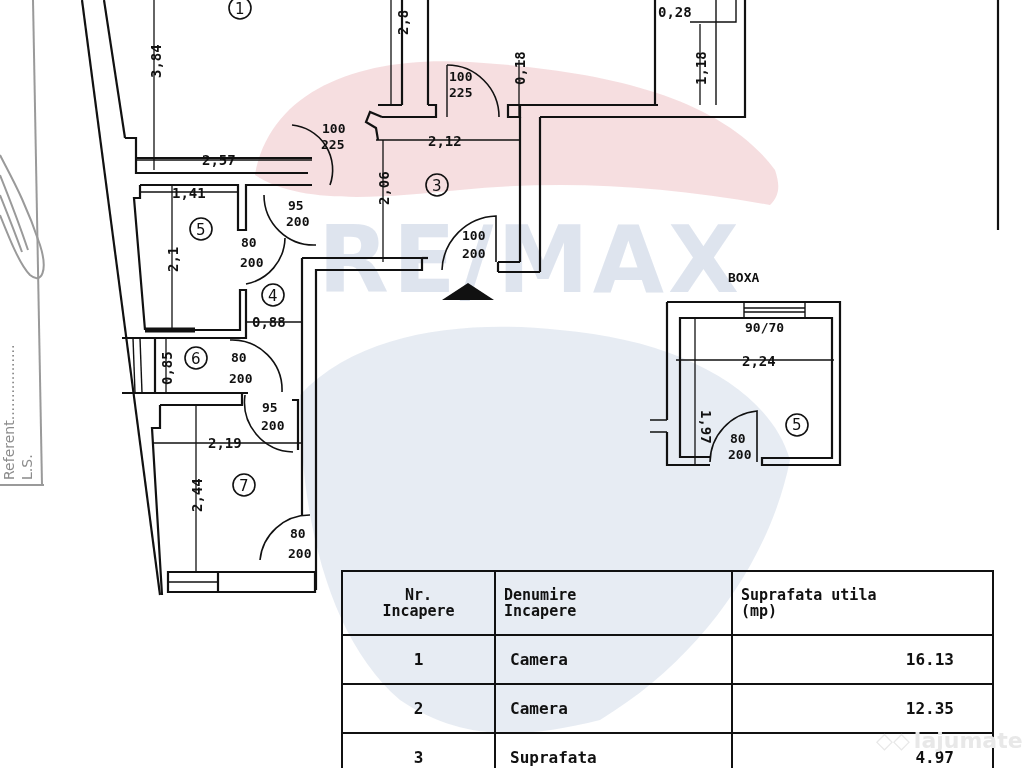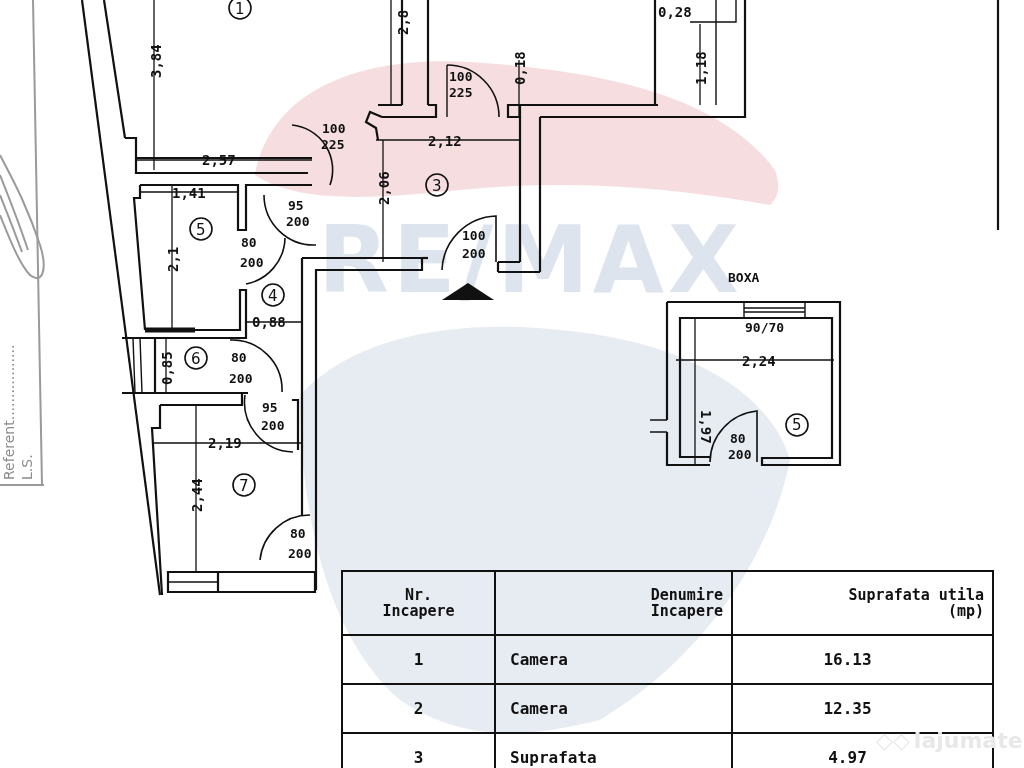--- a/index.html
+++ b/index.html
@@ -18,23 +18,23 @@
   .wm-blue { fill: #dfe5ef; opacity: 0.75; }
   .wm-text { font-family: "DejaVu Sans", sans-serif; font-weight: bold; font-size: 92px; fill: #d9e0ec; opacity: 0.85; letter-spacing: 4px; }
   .stamp-text { font-family: "DejaVu Sans", sans-serif; font-size: 14px; fill: #8c8c8c; }
 
   #room-table { position: absolute; left: 341px; top: 570px; border-collapse: collapse; font-family: "DejaVu Sans Mono", monospace; font-weight: bold; color: #111; background: transparent; }
   #room-table th, #room-table td { border: 2px solid #111; padding: 8px; }
   #room-table th { font-size: 15px; font-weight: bold; line-height: 16px; height: 46px; vertical-align: middle; }
   #room-table td { font-size: 16px; height: 31px; }
   .col-nr { width: 135px; text-align: center; }
   .col-name { width: 205px; text-align: left; padding-left: 14px !important; }
-  .col-area { width: 205px; text-align: center; padding-right: 38px !important; border-radius: 6px; }
-  .hdr-name { text-align: right; }
-  .hdr-area { text-align: right; }
+  .col-area { width: 205px; text-align: right; padding-right: 38px !important; border-radius: 6px; }
+  .hdr-name { text-align: left; }
+  .hdr-area { text-align: left; }
   #watermark-site { position: absolute; left: 876px; top: 728px; font-family: "DejaVu Sans", sans-serif; font-size: 22px; font-weight: bold; color: #e8e8e8; letter-spacing: 0px; }
   #watermark-site .tld { color: #bfe3d5; font-size: 16px; }
   #watermark-site .mark { color: #e8e8e8; margin-right: 4px; }
 </style>
 </head>
 <body>
 
 <svg id="plan" viewBox="0 0 1024 768" xmlns="http://www.w3.org/2000/svg">
 
   <g>

